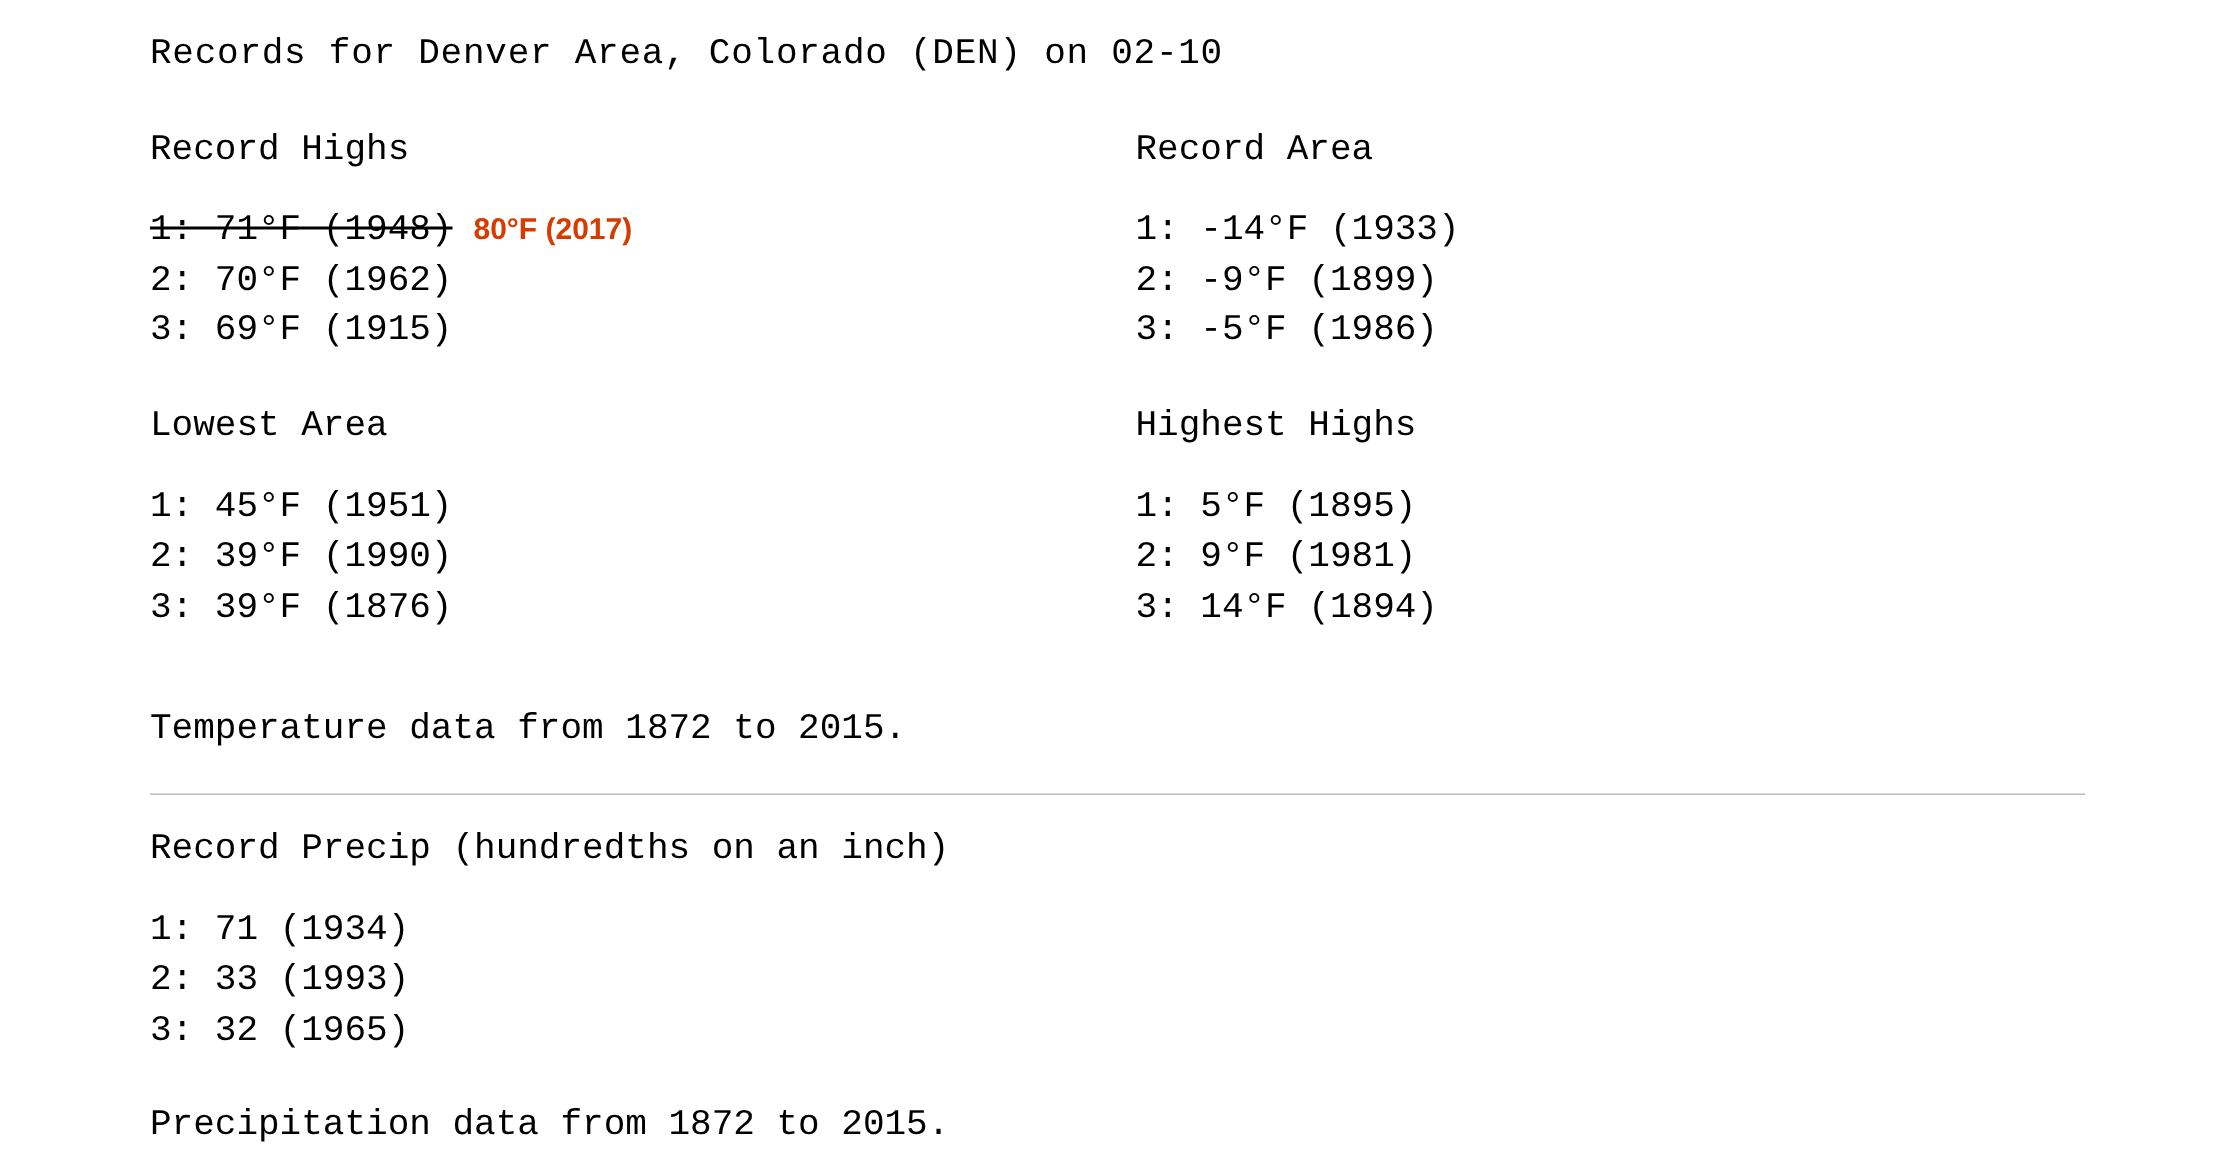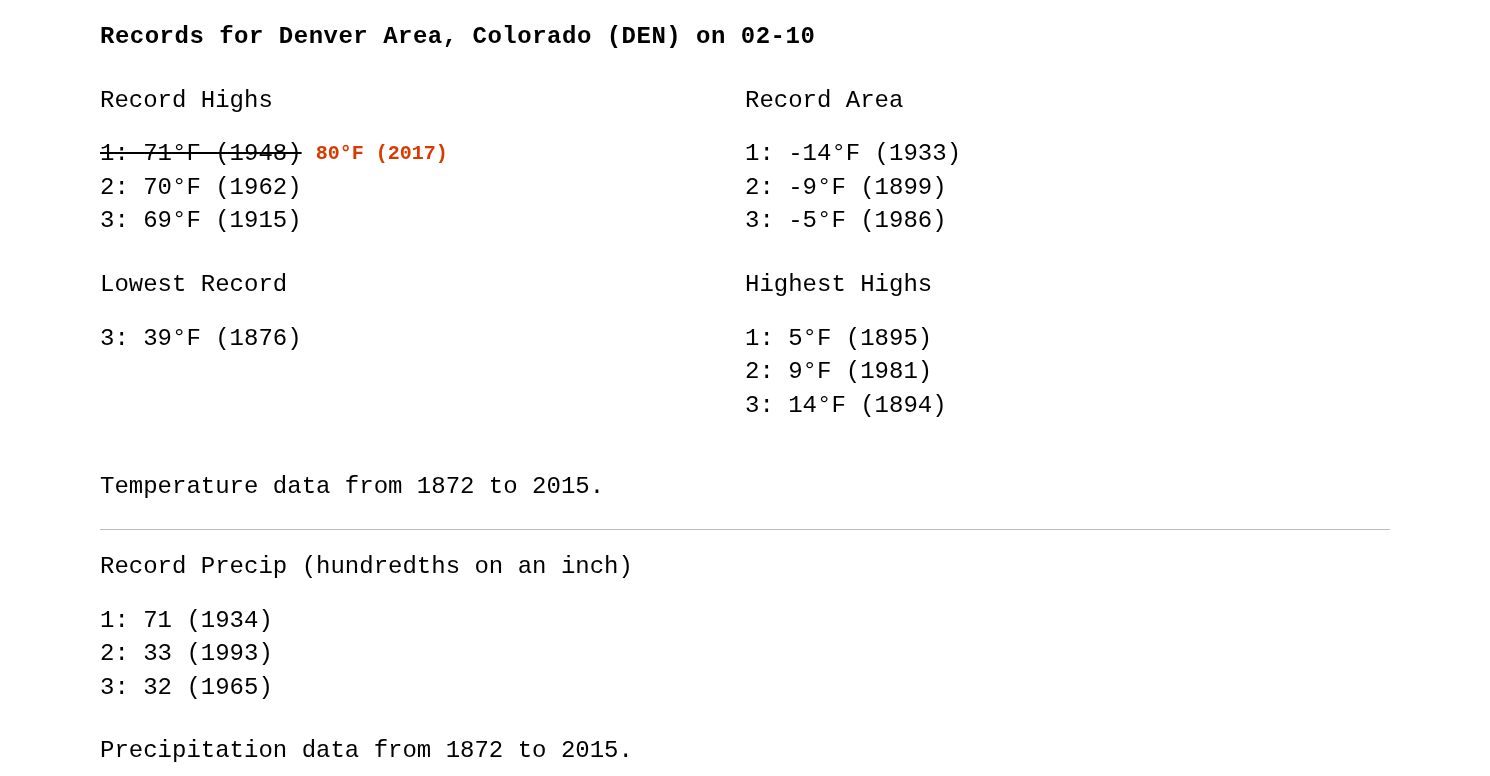--- a/index.html
+++ b/index.html
@@ -5,43 +5,43 @@
     body {
       font-family: "Courier New", Courier, monospace;
       font-size: 24px;
       color: #000;
       background: #fff;
       padding: 20px 100px;
       margin: 0;
       line-height: 1.4;
     }
     .page-title {
-      font-weight: bold;
+      font-weight: normal;
       margin-bottom: 30px;
       letter-spacing: 0.5px;
     }
     .columns {
       display: flex;
-      gap: 0;
+      gap: 12px;
     }
     .col {
       flex: 0 0 50%;
     }
     .section-heading {
       margin-bottom: 20px;
     }
     .record-line {
       white-space: pre;
     }
     .strike {
       text-decoration: line-through;
     }
     .annotation {
       color: #d83b00;
-      font-family: Liberation Mono, monospace;
+      font-family: Liberation Sans, sans-serif;
       font-weight: bold;
       font-size: 20px;
       margin-left: 14px;
       vertical-align: middle;
     }
     .block {
       margin-bottom: 30px;
     }
     .footnote {
       margin-top: 18px;
@@ -59,21 +59,23 @@
 
 <div class="columns">
   <div class="col">
     <div class="block">
       <div class="section-heading">Record Highs</div>
       <div class="record-line"><span class="strike">1: 71°F (1948)</span><span class="annotation">80°F (2017)</span></div>
       <div class="record-line">2: 70°F (1962)</div>
       <div class="record-line">3: 69°F (1915)</div>
     </div>
     <div class="block">
-      <div class="section-heading">Lowest Record</div>
+      <div class="section-heading">Lowest Area</div>
+      <div class="record-line">1: 45°F (1951)</div>
+      <div class="record-line">2: 39°F (1990)</div>
       <div class="record-line">3: 39°F (1876)</div>
     </div>
   </div>
   <div class="col">
     <div class="block">
       <div class="section-heading">Record Area</div>
       <div class="record-line">1: -14°F (1933)</div>
       <div class="record-line">2: -9°F (1899)</div>
       <div class="record-line">3: -5°F (1986)</div>
     </div>

